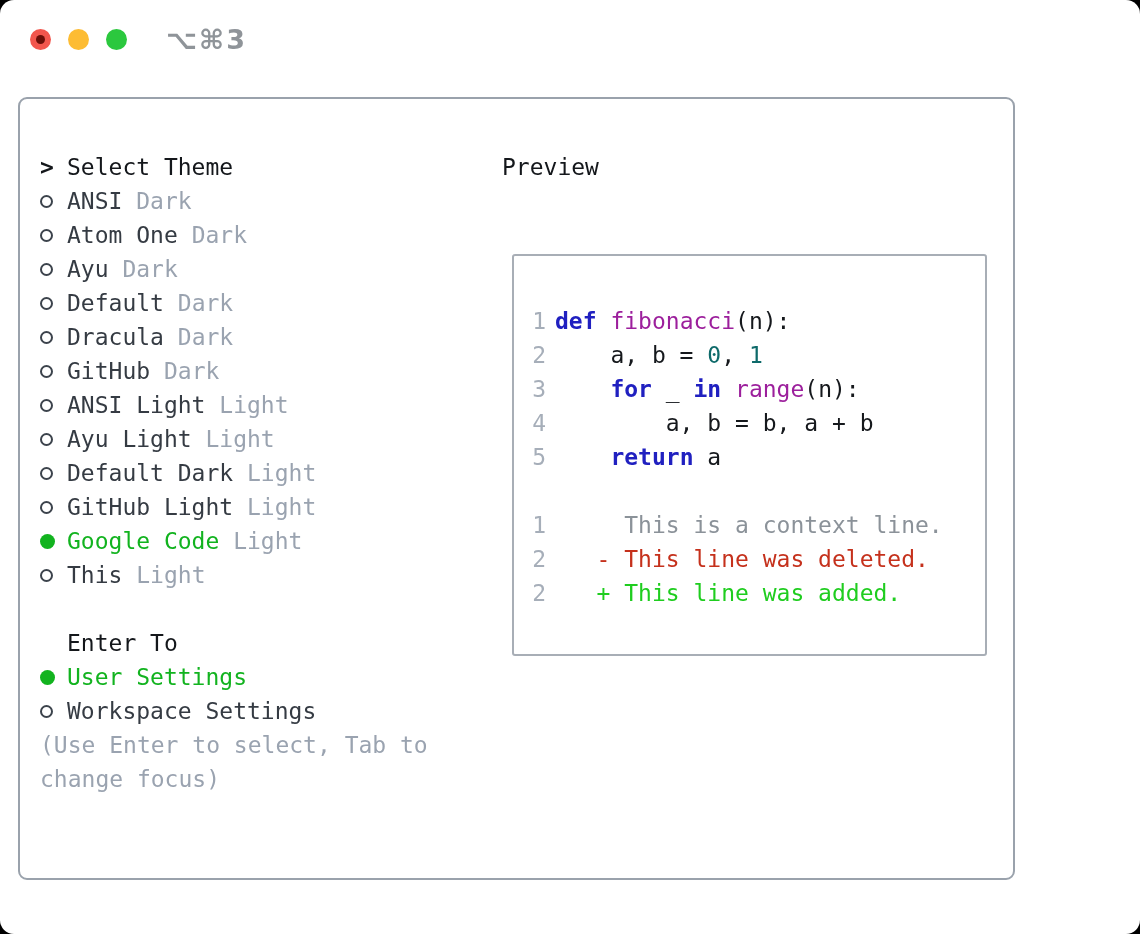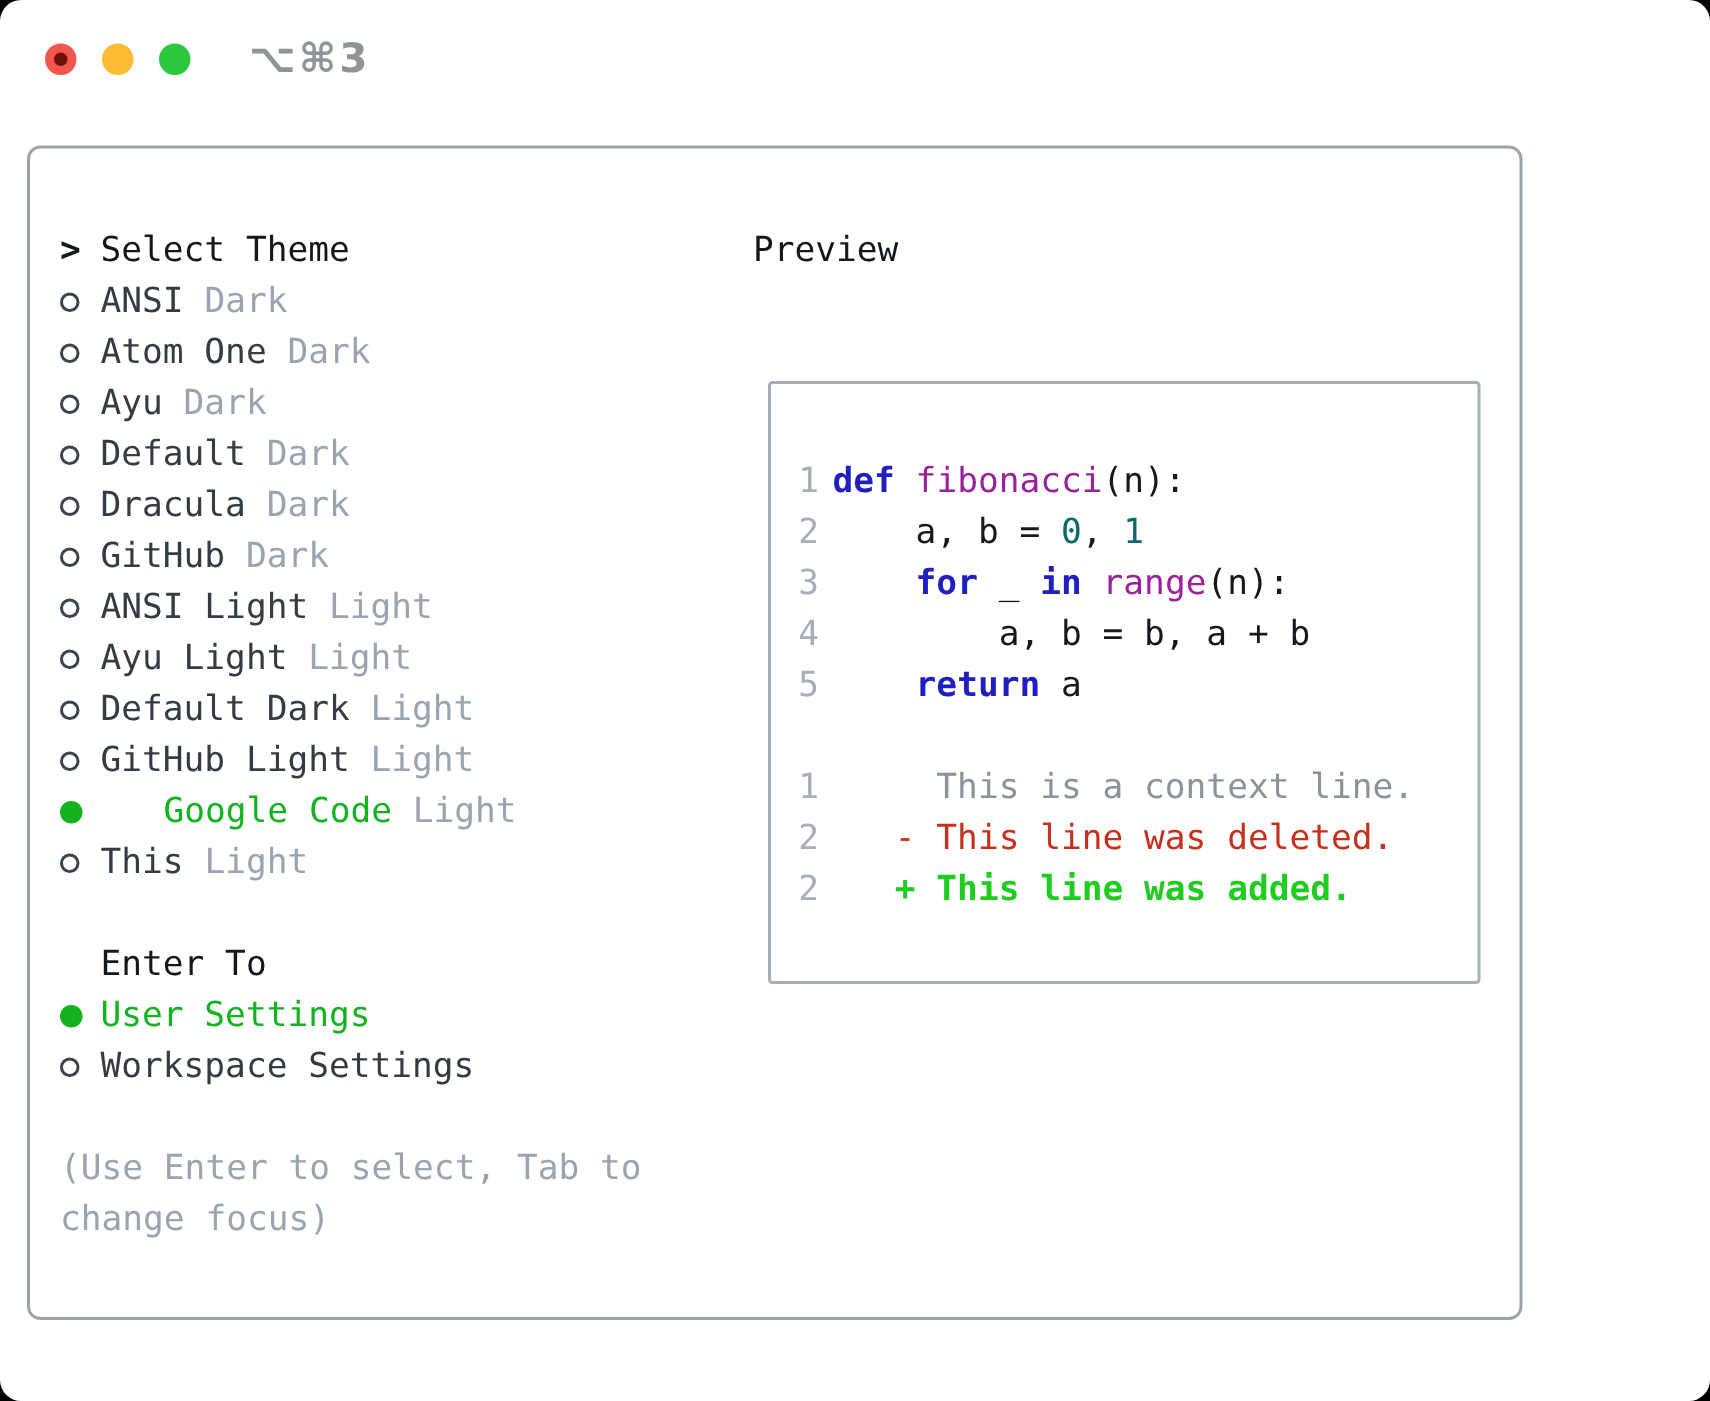--- a/index.html
+++ b/index.html
@@ -27,38 +27,38 @@
   .col-left{position:absolute;left:20px;top:51px;width:434px;}
   .col-right{position:absolute;left:482px;top:51px;}
   .row{height:34px;display:flex;align-items:center;white-space:pre;font-size:23px;color:var(--text_dark);}
   .row.spacer{height:34px;}
   .marker{display:inline-flex;width:27px;justify-content:flex-start;align-items:center;flex:none;}
   .prompt{font-weight:700;color:var(--header_black);}
   .htext{font-weight:400;color:var(--header_black);}
   .radio{width:13px;height:13px;border-radius:50%;border:2px solid #3c434c;background:transparent;}
   .radio.sel{width:15px;height:15px;border:none;background:var(--accent_green);}
   .tname{color:var(--text_dark);}
-  .item.sel .tname{color:var(--accent_green);margin-left:42px;}
+  .item.sel .tname{color:var(--accent_green);}
   .variant{color:var(--muted);}
   .apply-h{color:var(--header_black);font-weight:500;}
   .opt .tname{color:var(--text_dark);}
   .opt.sel .tname{color:var(--accent_green);}
-  .hint{margin-top:34px;width:424px;font-size:23px;line-height:34px;color:var(--muted);}
+  .hint{width:424px;font-size:23px;line-height:34px;color:var(--muted);}
   .preview-box{position:absolute;left:10px;top:104px;width:475px;height:402px;
     border:2px solid var(--box_border);border-radius:3px;background:#fff;padding:48px 0 0 18px;}
   .cline{height:34px;display:flex;align-items:center;white-space:pre;font-size:23px;}
   .ln{display:inline-block;min-width:14px;text-align:right;margin-right:9px;color:var(--line_number);flex:none;}
   .ct{color:var(--pln_black);}
   .kwd{color:var(--kwd_blue);font-weight:bold;}
   .fn{color:var(--fn_magenta);}
   .lit{color:var(--lit_teal);}
   .pln{color:var(--pln_black);}
   .context{color:var(--context_gray);text-align:center;}
   .deleted{color:var(--deleted_red);}
-  .added{color:var(--added_green);font-weight:bold;}
+  .added{color:var(--added_green);}
   .blank-row{height:34px;}
 </style>
 </head>
 <body>
 
 <div class="window">
   <div class="titlebar">
     <span class="dot red">
         <span class="inner"></span>
       </span>

